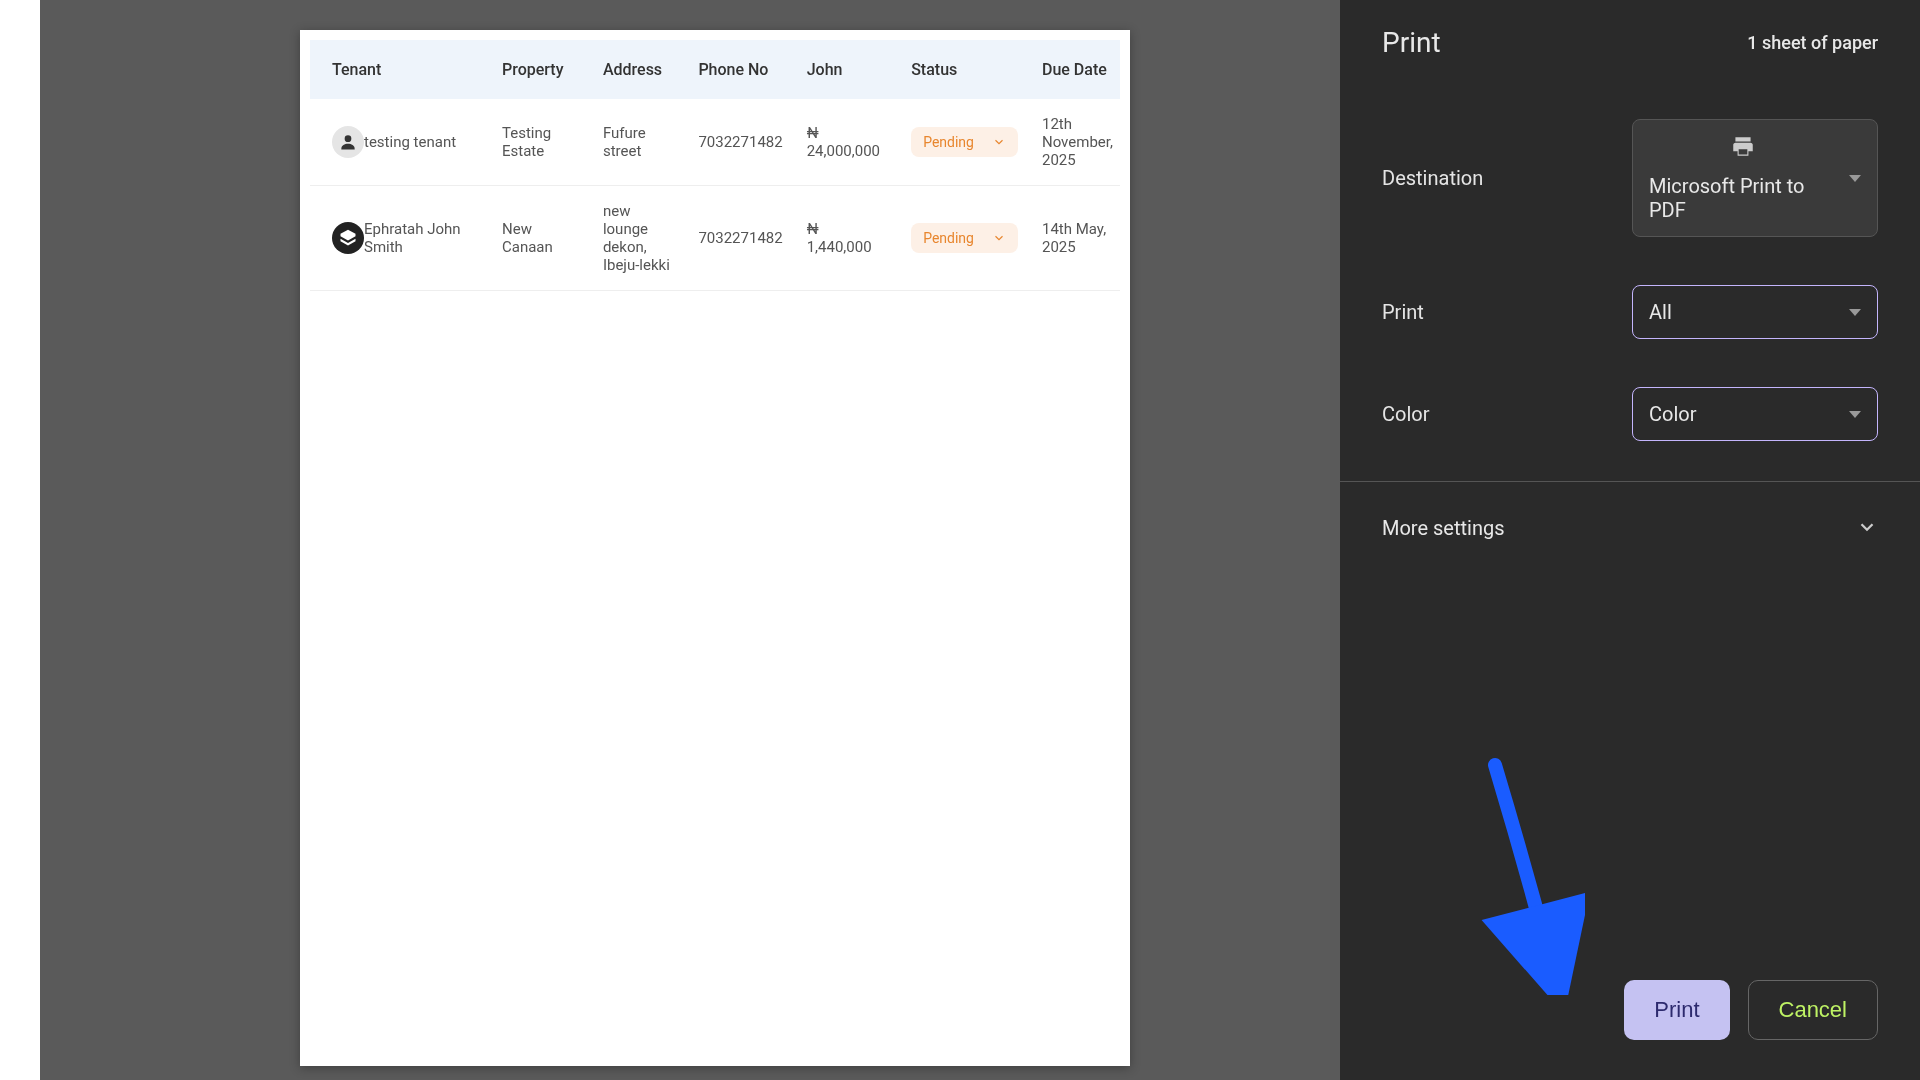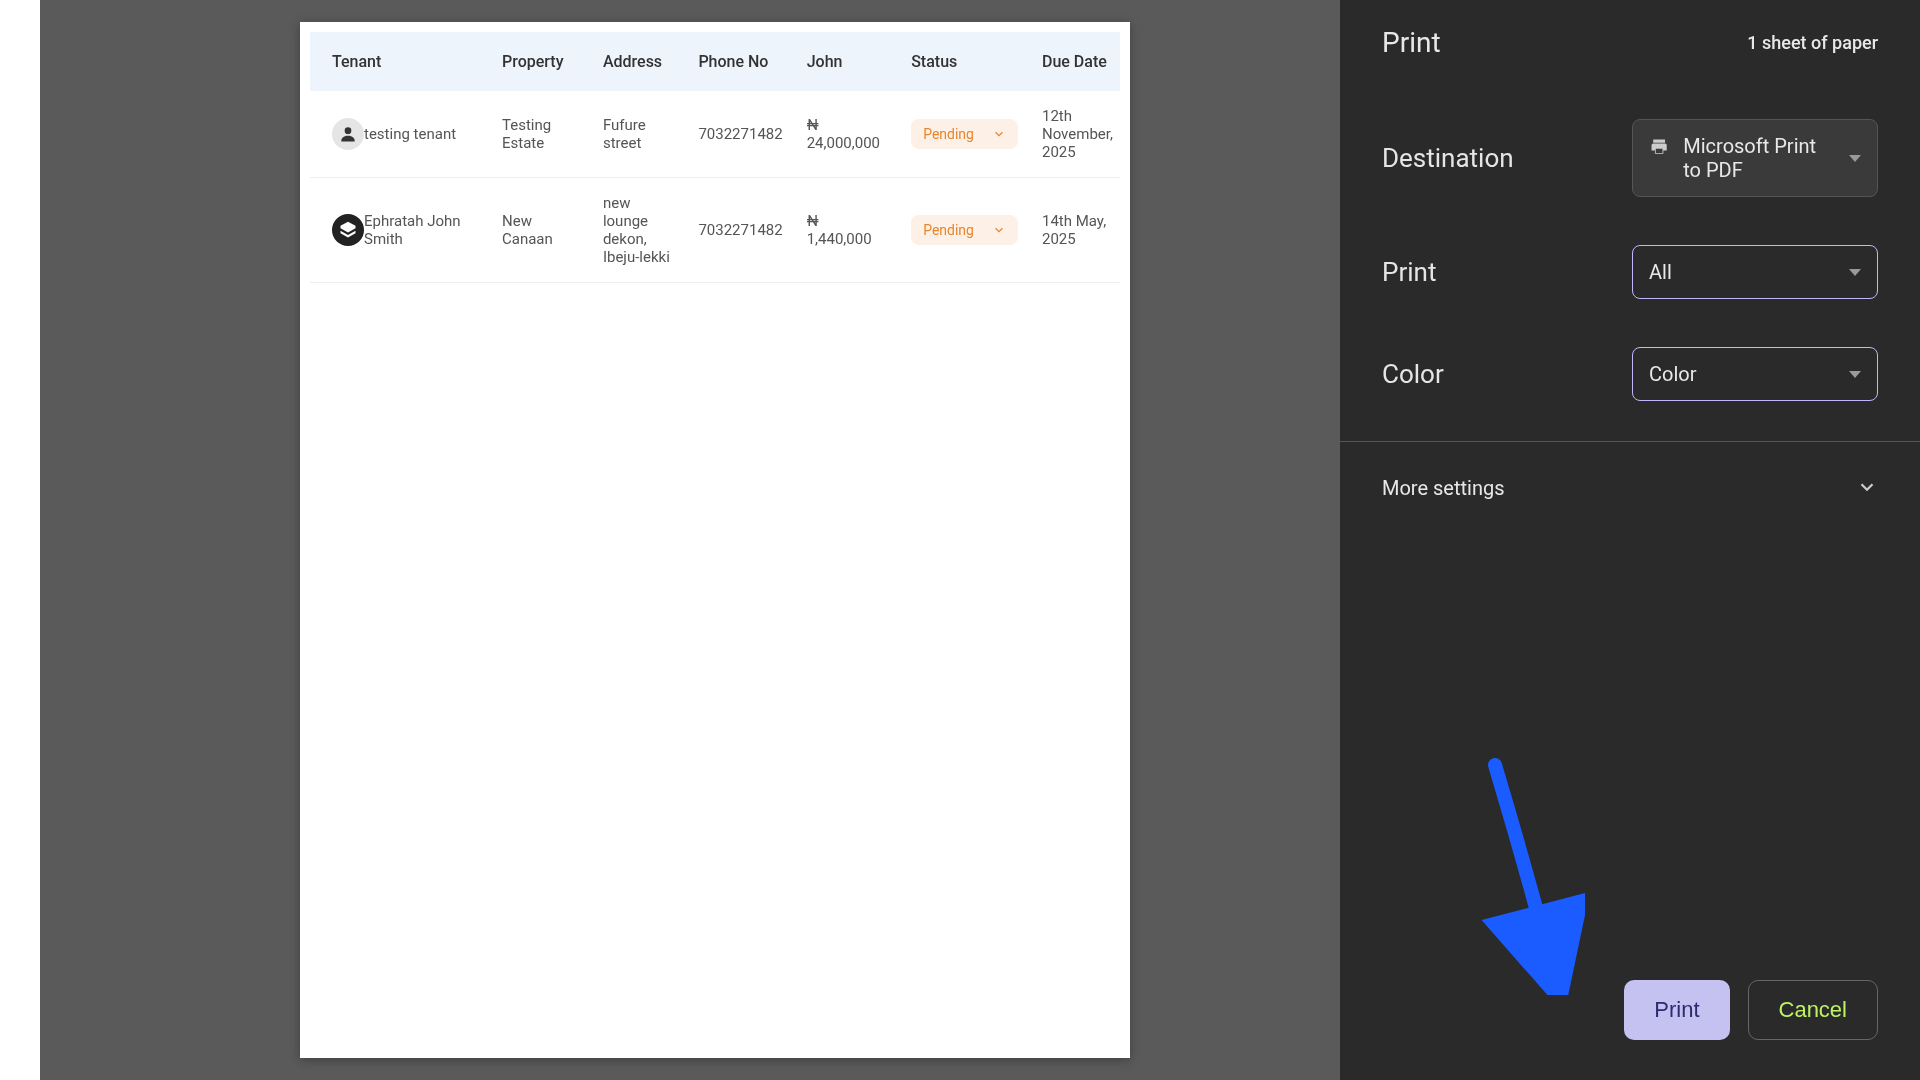--- a/index.html
+++ b/index.html
@@ -33,20 +33,21 @@
       z-index: 2;
     }
     
     .preview-pane {
       flex: 1;
       background: #5a5a5a;
       padding: 22px 90px 22px 140px;
       display: flex;
       align-items: flex-start;
       justify-content: center;
+      margin-top: 8px;
     }
     
     .preview-page {
       background: #fff;
       width: 830px;
       min-height: 1036px;
       box-shadow: 0 2px 10px rgba(0,0,0,0.3);
     }
     
     .table-container {
@@ -150,21 +151,21 @@
     }
     
     .setting-row {
       display: flex;
       align-items: center;
       padding: 24px 0;
     }
     
     .setting-label {
       width: 250px;
-      font-size: 26px;
+      font-size: 20px;
       font-weight: 400;
       color: #e5e5e5;
     }
     
     .setting-control {
       flex: 1;
     }
     
     .dropdown {
       width: 100%;
@@ -181,21 +182,23 @@
       cursor: pointer;
     }
     
     .dropdown.outline {
       background: transparent;
       border: 1px solid #c4b5fd;
     }
     
     .dropdown-left {
       display: flex;
+      align-items: center;
       gap: 14px;
+      flex-direction: column;
     }
     
     .dropdown-caret {
       width: 0;
       height: 0;
       border-left: 6px solid transparent;
       border-right: 6px solid transparent;
       border-top: 7px solid #999;
     }
     

